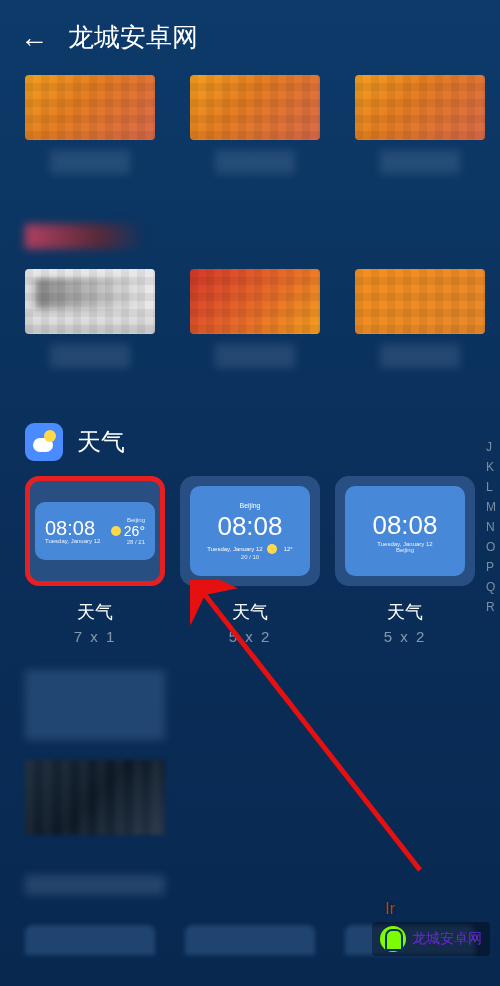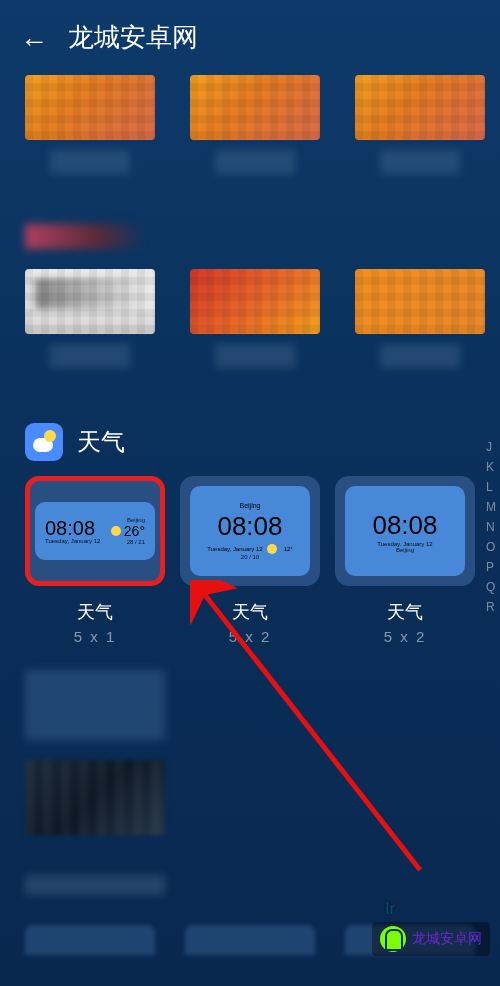--- a/index.html
+++ b/index.html
@@ -146,21 +146,21 @@
     }
     .widget-frame.highlight {
       border: 5px solid #e62020;
       padding: 5px;
     }
     .weather-widget {
       width: 100%;
       background: #4788d8;
       border-radius: 10px;
       padding: 8px 10px;
-      color: #000000;
+      color: #ffffff;
       position: relative;
     }
     .ww-5x1 {
       height: 58px;
       display: flex;
       align-items: center;
     }
     .ww-5x2 {
       height: 90px;
       display: flex;
@@ -295,21 +295,21 @@
     }
     .wm-text {
       font-size: 14px;
       color: #6d28d9;
     }
     .green-note {
       position: absolute;
       right: 105px;
       bottom: 68px;
       font-size: 16px;
-      color: #0c4a6e;
+      color: #c2410c;
       text-shadow: 0 0 3px rgba(0,0,0,0.5);
     }
   </style>
 </head>
 <body>
 
 <div class="header">
   <span class="back-arrow">←</span>
   <span class="title">龙城安卓网</span>
 </div>
@@ -372,21 +372,21 @@
           <div class="ww-date">Tuesday, January 12</div>
         </div>
         <div class="ww-right">
           <div class="ww-loc">Beijing</div>
           <div><span class="sun-icon"></span><span class="ww-temp">26°</span></div>
           <div class="ww-loc">28 / 21</div>
         </div>
       </div>
     </div>
     <div class="widget-label">天气</div>
-    <div class="widget-size">5 x 1</div>
+    <div class="widget-size">7 x 1</div>
   </div>
 
   <div class="widget-item">
     <div class="widget-frame">
       <div class="weather-widget ww-5x2">
         <div class="ww-loc-top">Beijing</div>
         <div class="ww-time-lg">08:08</div>
         <div class="ww-bottom">
           <span>Tuesday, January 12</span>
           <span class="sun-icon"></span>

